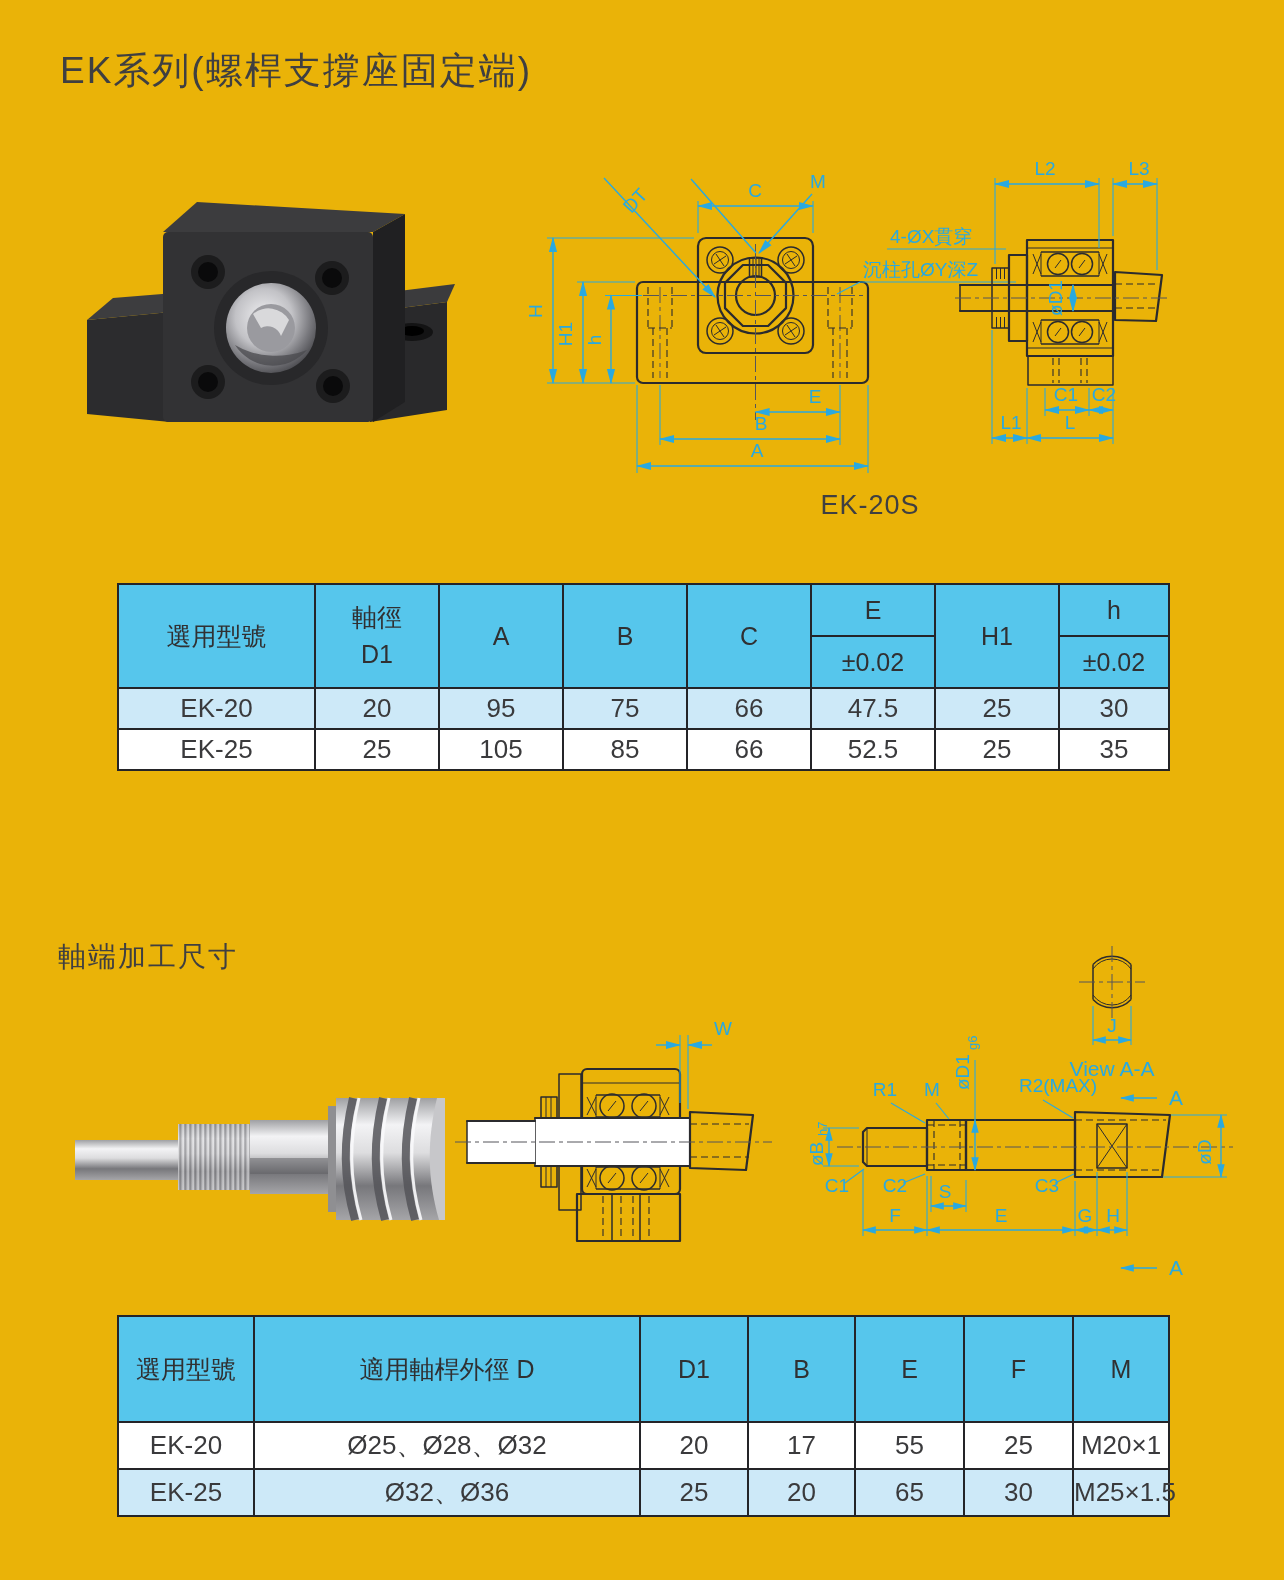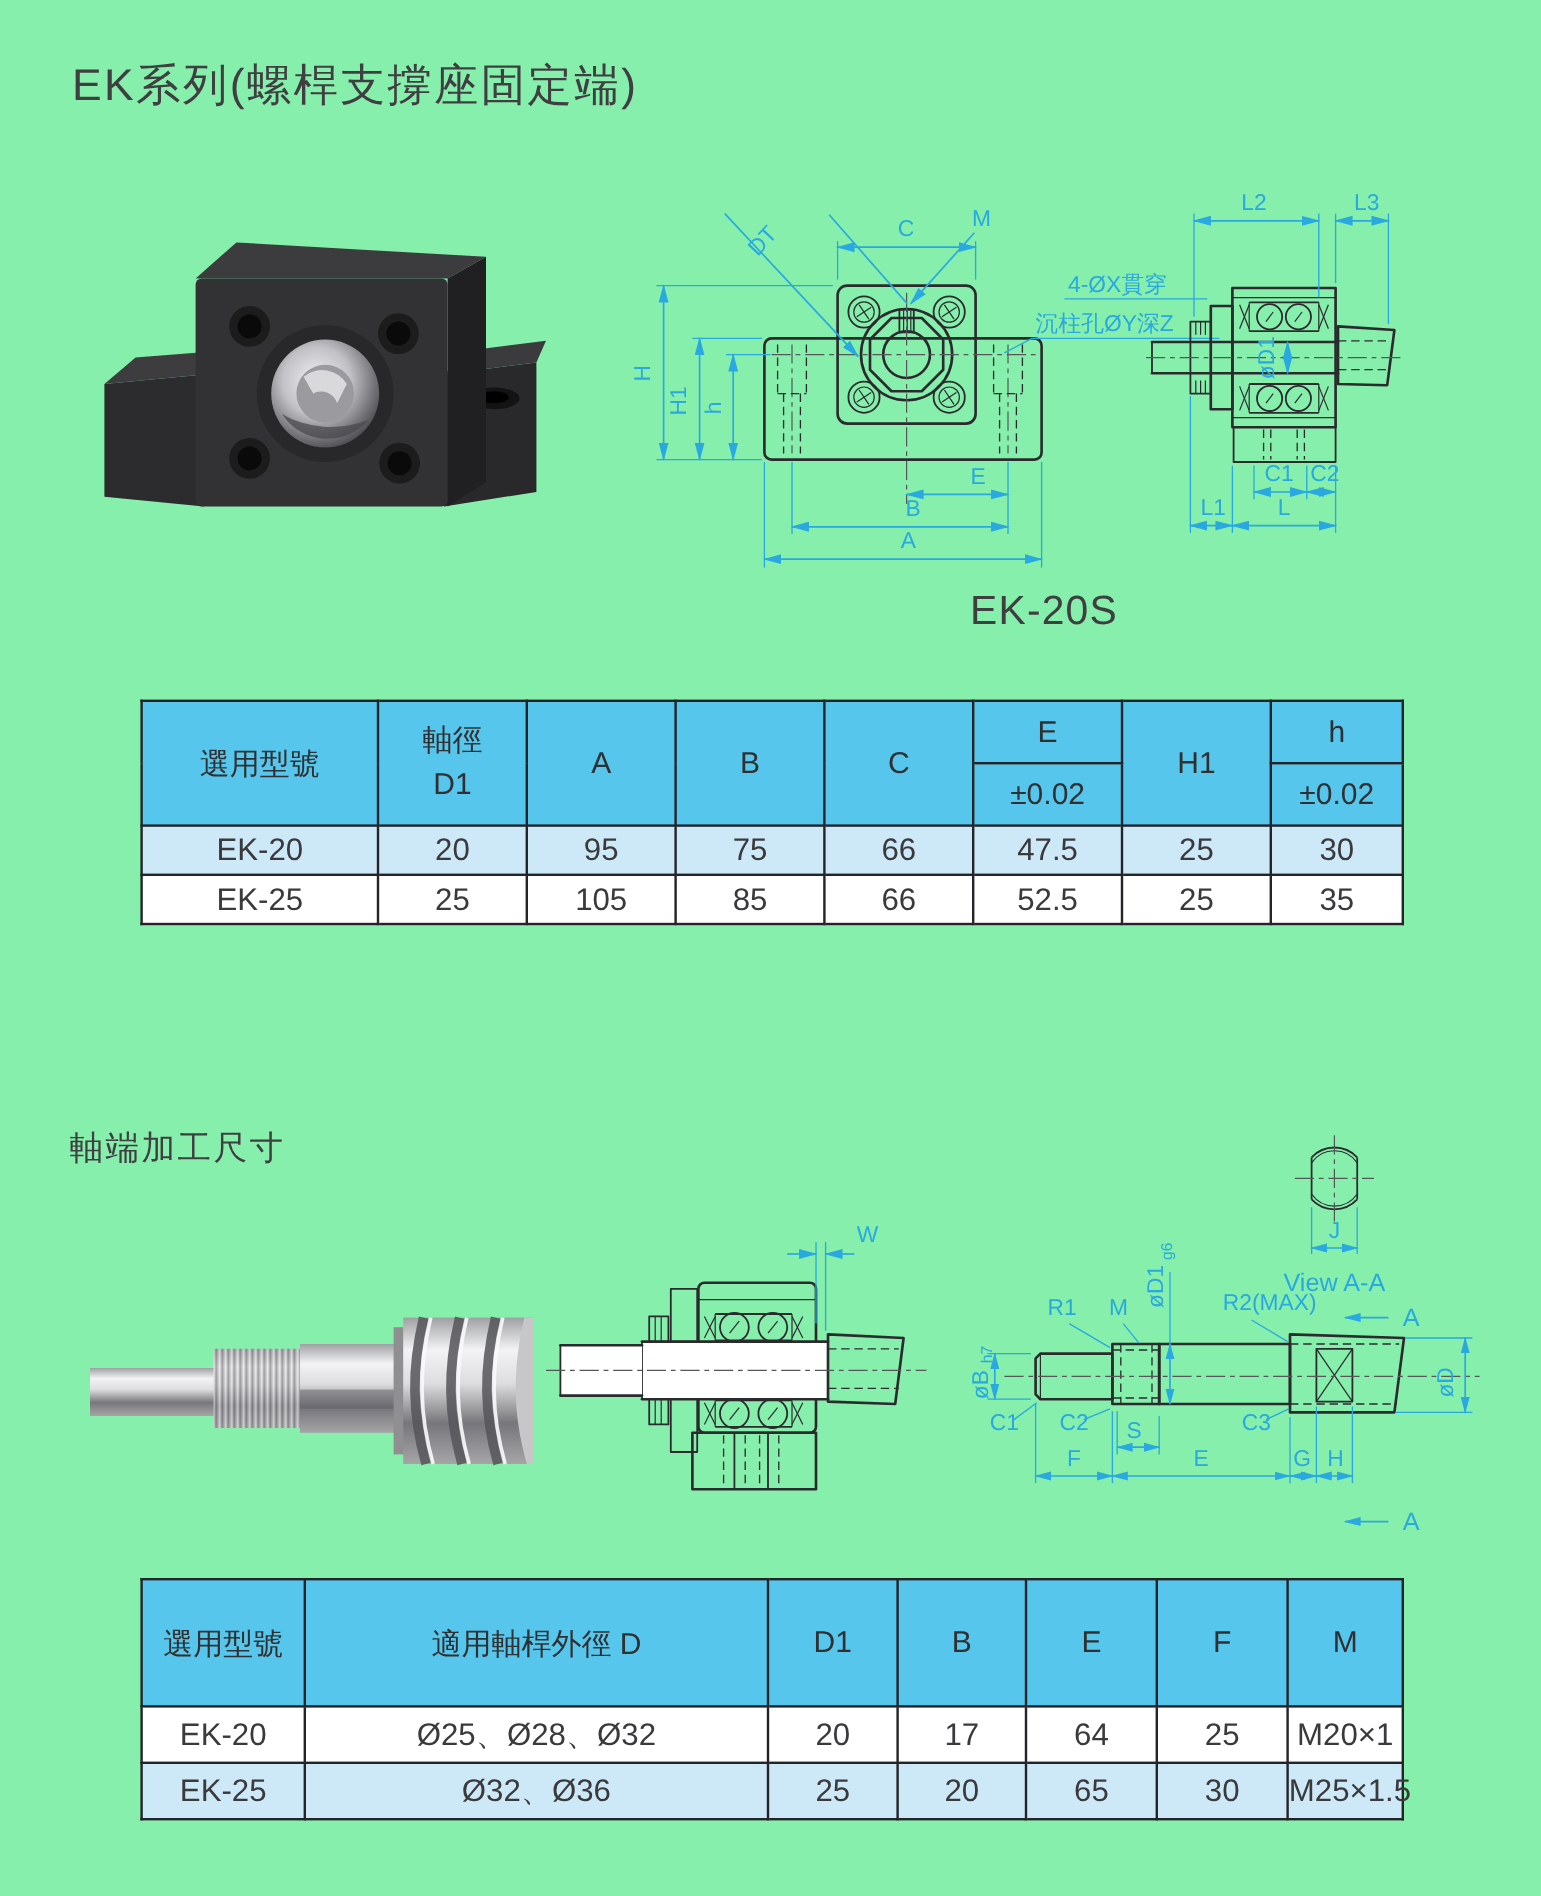--- a/index.html
+++ b/index.html
@@ -1,22 +1,22 @@
 <!DOCTYPE html>
 <html><head>
 <meta charset="utf-8">
 <style>
   html,body{margin:0;padding:0;background:#fff;}
-  .page{position:relative;width:1284px;height:1580px;background:#86efac;overflow:hidden;
+  .page{position:relative;width:1284px;height:1580px;background:#eab308;overflow:hidden;
         font-family:"Liberation Sans","DejaVu Sans",sans-serif;color:#3a3a3c;}
   .sec-title{position:absolute;font-size:37px;font-weight:400;color:#3f3f41;letter-spacing:2px;white-space:nowrap;}
   .t1{left:60px;top:46px;}
   .t2{left:58px;top:938px;font-size:28px;}
   .caption{position:absolute;left:790px;top:490px;width:160px;text-align:center;
-           font-size:34px;color:#3f3f41;letter-spacing:1px;}
+           font-size:27px;color:#3f3f41;letter-spacing:1px;}
   svg{position:absolute;overflow:visible;}
   
   .out{stroke:#2b2b2e;fill:none;stroke-width:2.2;stroke-linejoin:round;stroke-linecap:round;}
   .out2{stroke:#2b2b2e;fill:none;stroke-width:1.5;stroke-linejoin:round;}
   .thin{stroke:#2b2b2e;fill:none;stroke-width:1;}
   .hid{stroke:#2b2b2e;fill:none;stroke-width:1.1;stroke-dasharray:7 4;}
   .cl{stroke:#55555a;fill:none;stroke-width:1;stroke-dasharray:16 4 4 4;}
   .dim{stroke:#29a9e0;fill:none;stroke-width:1.4;}
   .dimthin{stroke:#29a9e0;fill:none;stroke-width:1.1;}
   .dtx{fill:#29a9e0;font-size:19px;font-family:"Liberation Sans","DejaVu Sans",sans-serif;}
@@ -536,21 +536,21 @@
         <th>F</th>
         <th>M</th>
       </tr>
     </thead>
     <tbody>
       <tr>
         <td>EK-20</td>
         <td>Ø25、Ø28、Ø32</td>
         <td>20</td>
         <td>17</td>
-        <td>64</td>
+        <td>55</td>
         <td>25</td>
         <td>M20×1</td>
       </tr>
       <tr class="alt">
         <td>EK-25</td>
         <td>Ø32、Ø36</td>
         <td>25</td>
         <td>20</td>
         <td>65</td>
         <td>30</td>

